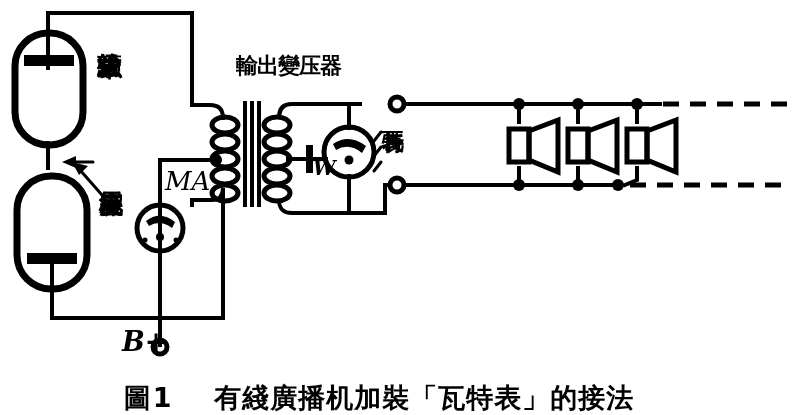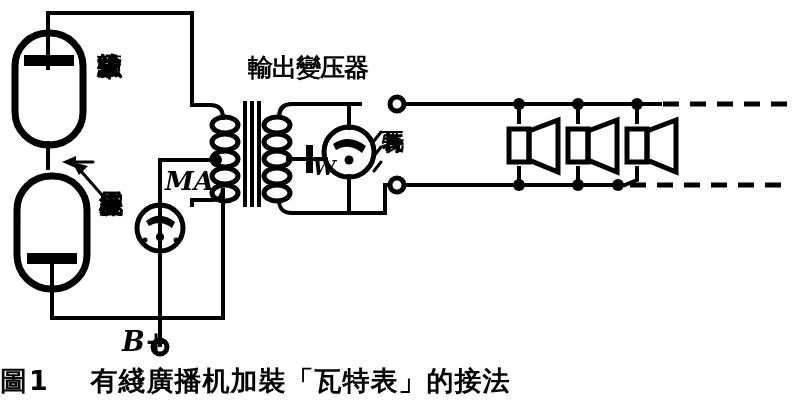--- a/index.html
+++ b/index.html
@@ -84,23 +84,23 @@
     font-size: 25px;
     letter-spacing: 0px;
   }
   #lbl-plate-meter {
     left: 99px;
     top: 172px;
     font-size: 24px;
     letter-spacing: 0px;
   }
   #lbl-transformer {
-    left: 208px;
+    left: 196px;
     top: 55px;
-    font-size: 25px;
+    font-size: 22px;
     letter-spacing: -1px;
     padding-left: 40px;
   }
   #lbl-speakerline {
     left: 411px;
     top: 60px;
     font-size: 25px;
     letter-spacing: -1px;
   }
   #lbl-wattmeter {
@@ -108,44 +108,44 @@
     top: 113px;
     font-size: 22px;
     letter-spacing: 0px;
   }
   #lbl-ma {
     left: 165px;
     top: 168px;
     font-size: 26px;
     font-style: italic;
     font-family: "DejaVu Serif", "Liberation Serif", serif;
-    font-weight: bold;
+    font-weight: normal;
   }
   #lbl-w {
     left: 313px;
     top: 158px;
     font-size: 20px;
     font-style: italic;
     font-family: "DejaVu Serif", "Liberation Serif", serif;
     font-weight: bold;
   }
   #lbl-bplus {
     left: 122px;
     top: 328px;
     font-size: 27px;
     font-style: italic;
     font-family: "DejaVu Serif", "Liberation Serif", serif;
     font-weight: bold;
   }
   #figure-caption {
     position: absolute;
     left: 0;
-    top: 363px;
+    top: 380px;
     width: 758px;
-    text-align: left;
+    text-align: center;
     font-family: "DejaVu Sans", "Liberation Sans", sans-serif;
     font-weight: bold;
     font-size: 27px;
     color: #000000;
     letter-spacing: 1px;
     user-select: none;
   }
   #figure-caption .cap-num {
     letter-spacing: 2px;
   }

